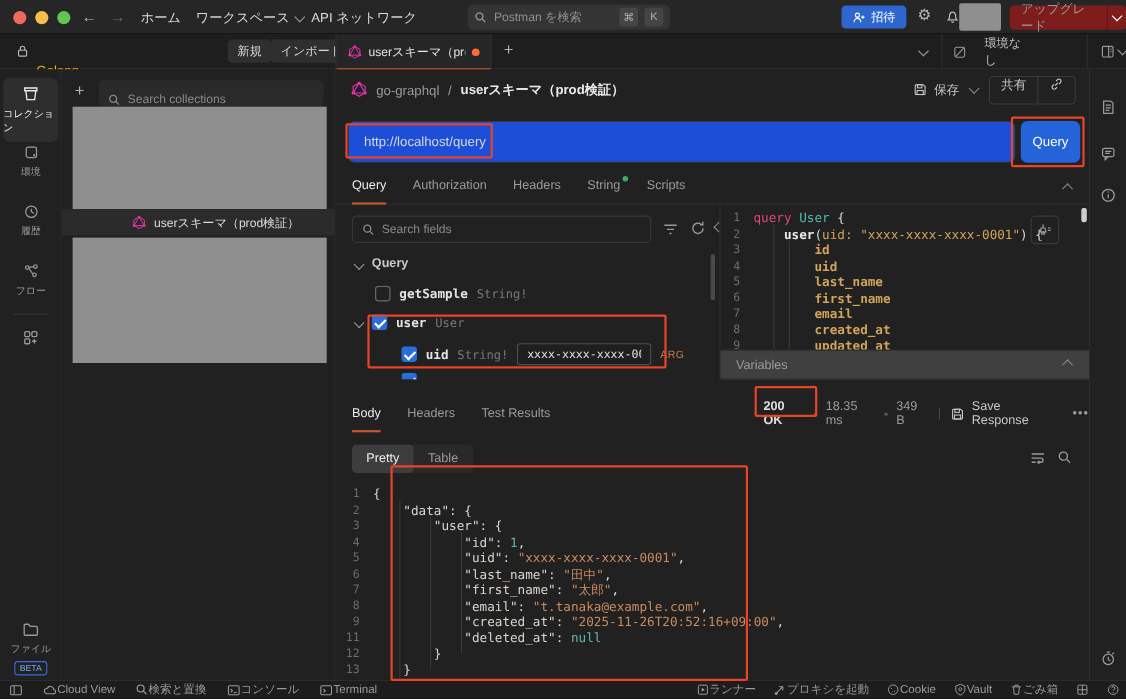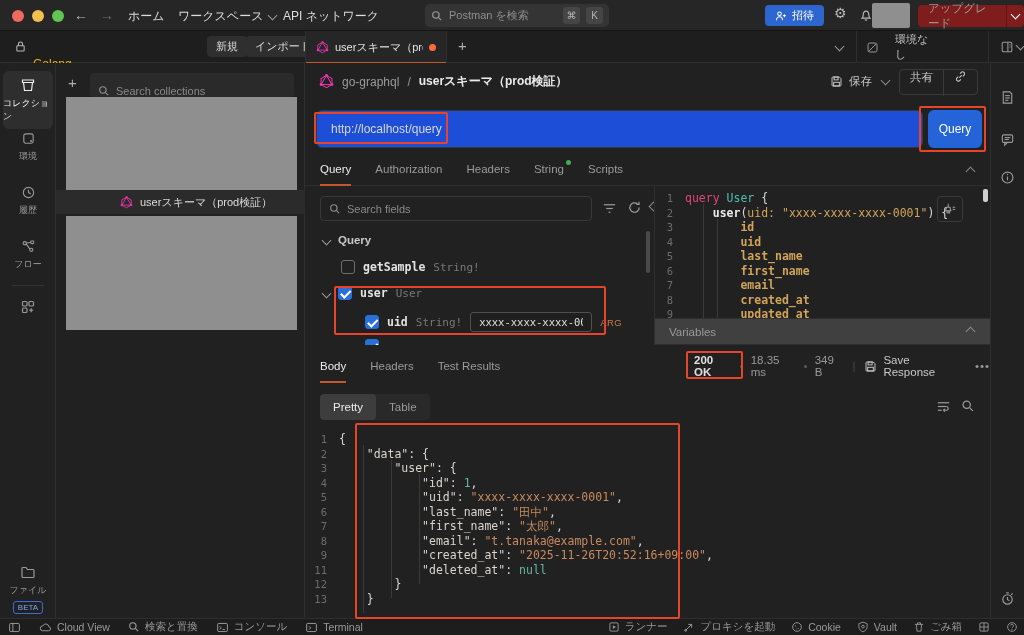--- a/index.html
+++ b/index.html
@@ -90,38 +90,38 @@
   .tok-fld{color:#d1a45a;font-weight:bold}
   .tok-pl{color:#d8d8d8}
   .tok-key{color:#dad5cd}
   .tok-jstr{color:#c98a5e}
   .tok-num{color:#66b6a5}
   .guide{position:absolute;width:1px;background:#3a3a3a}
   .btn-broom{position:absolute;right:12px;top:10px;width:26px;height:26px;border:1px solid #3a3a3a;border-radius:4px;display:flex;align-items:center;justify-content:center;background:transparent}
   .edscroll{position:absolute;right:2px;top:3px;width:5px;height:13px;background:#cfcfcf;border-radius:2px}
   .varsbar{position:absolute;left:350px;top:255px;width:335px;height:27px;background:#404040;border-top:1px solid #2e2e2e;border-bottom:1px solid #2e2e2e;display:flex;align-items:center;padding:0 16px 0 14px;color:#9a9a9a;font-size:11.5px}
   
-  .resp{position:absolute;left:0;top:284px;width:685px;height:273px}
+  .resp{position:absolute;left:0;top:294px;width:685px;height:273px}
   .resptabs{position:absolute;left:0;top:0;width:685px;height:38px;display:flex;align-items:center;gap:24px;padding-left:15px;color:#9a9a9a;font-size:11.5px}
   .meta{position:absolute;top:0;height:38px;display:flex;align-items:center;color:#9a9a9a;font-size:11.5px}
   .metadot{width:3px;height:3px;border-radius:50%;background:#5a5a5a;margin:0 8px}
   .status-ok{color:#e0e0e0;font-weight:bold;font-size:11.5px}
   .prettyrow{position:absolute;left:0;top:38px;width:685px;height:42px}
   .seg-group{position:absolute;left:15px;top:9px;height:26px;background:#292929;border-radius:4px;display:flex;overflow:hidden}
   .seg{padding:0 13px;display:flex;align-items:center;font-size:11.5px;color:#9a9a9a}
   .seg.active{background:#3d3d3d;color:#ececec;border-radius:4px}
   .jsonview{position:absolute;left:0;top:80px;width:685px;height:193px;overflow:hidden;padding-top:5px}
   .jsonview .code-row .ln{width:34px}
   .jsonview .code-row{font-size:11.5px}
   
   .rail{position:absolute;left:990px;top:63px;width:34px;height:555px;background:#212121;border-left:1px solid #2e2e2e}
   .rail .ric{position:absolute;left:9px;color:#9a9a9a}
   
   .statusbar{position:absolute;left:0;top:618px;width:1024px;height:17px;background:#1d1d1d;border-top:1px solid #2e2e2e;display:flex;align-items:center;color:#9a9a9a;font-size:10.5px}
-  .sb-item{display:flex;align-items:center;gap:5px;margin-right:18px}
+  .sb-item{display:flex;align-items:center;margin-right:18px}
   .sb-left{display:flex;align-items:center;padding-left:8px}
   .sb-right{position:absolute;right:6px;display:flex;align-items:center}
   .sb-right .sb-item{margin-right:0;margin-left:16px}
   
   .anno{position:absolute;border:2px solid #e8442a;border-radius:2px;pointer-events:none;z-index:50}
 </style>
 </head>
 <body>
 
 <div class="app">

